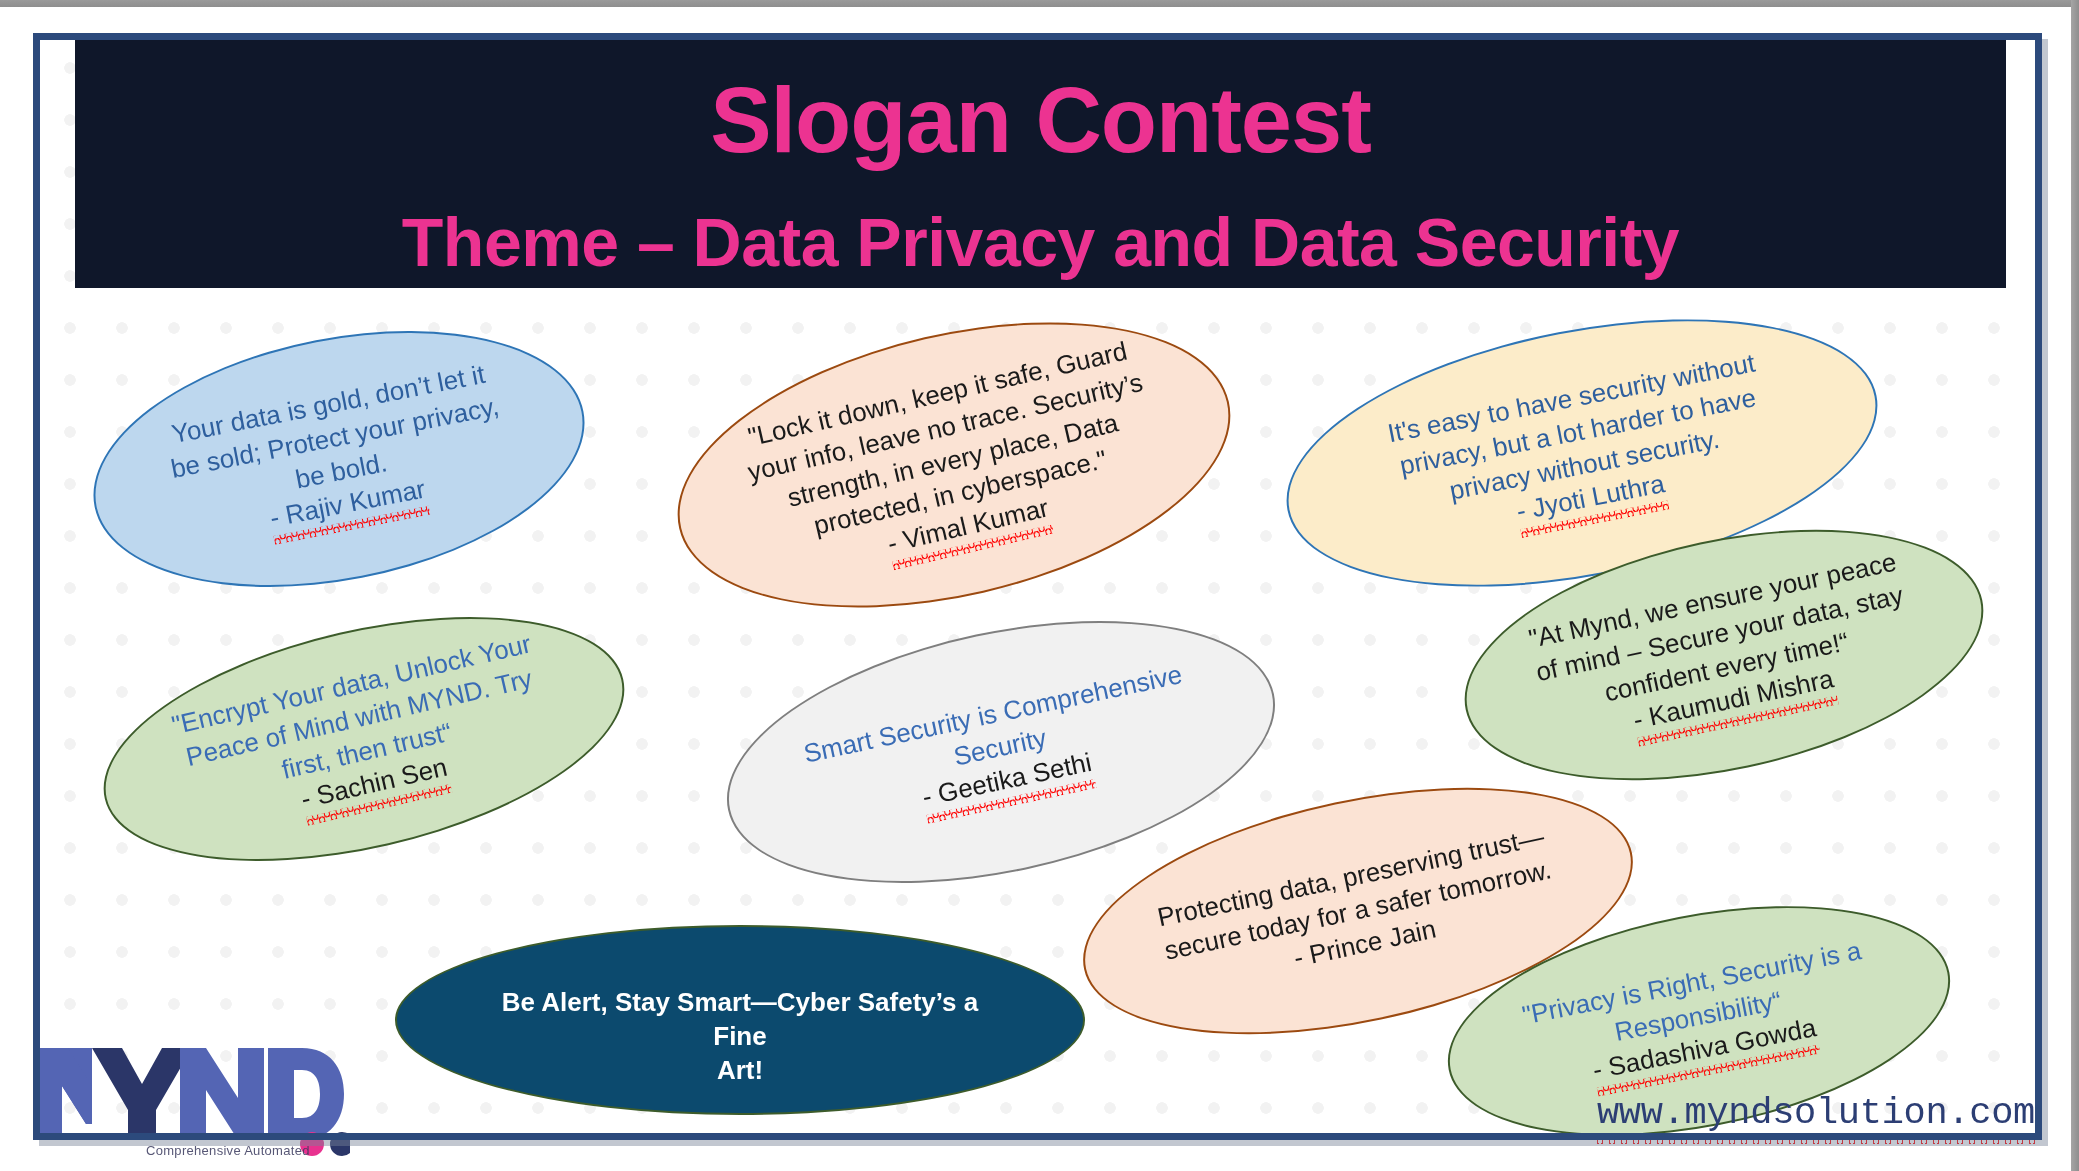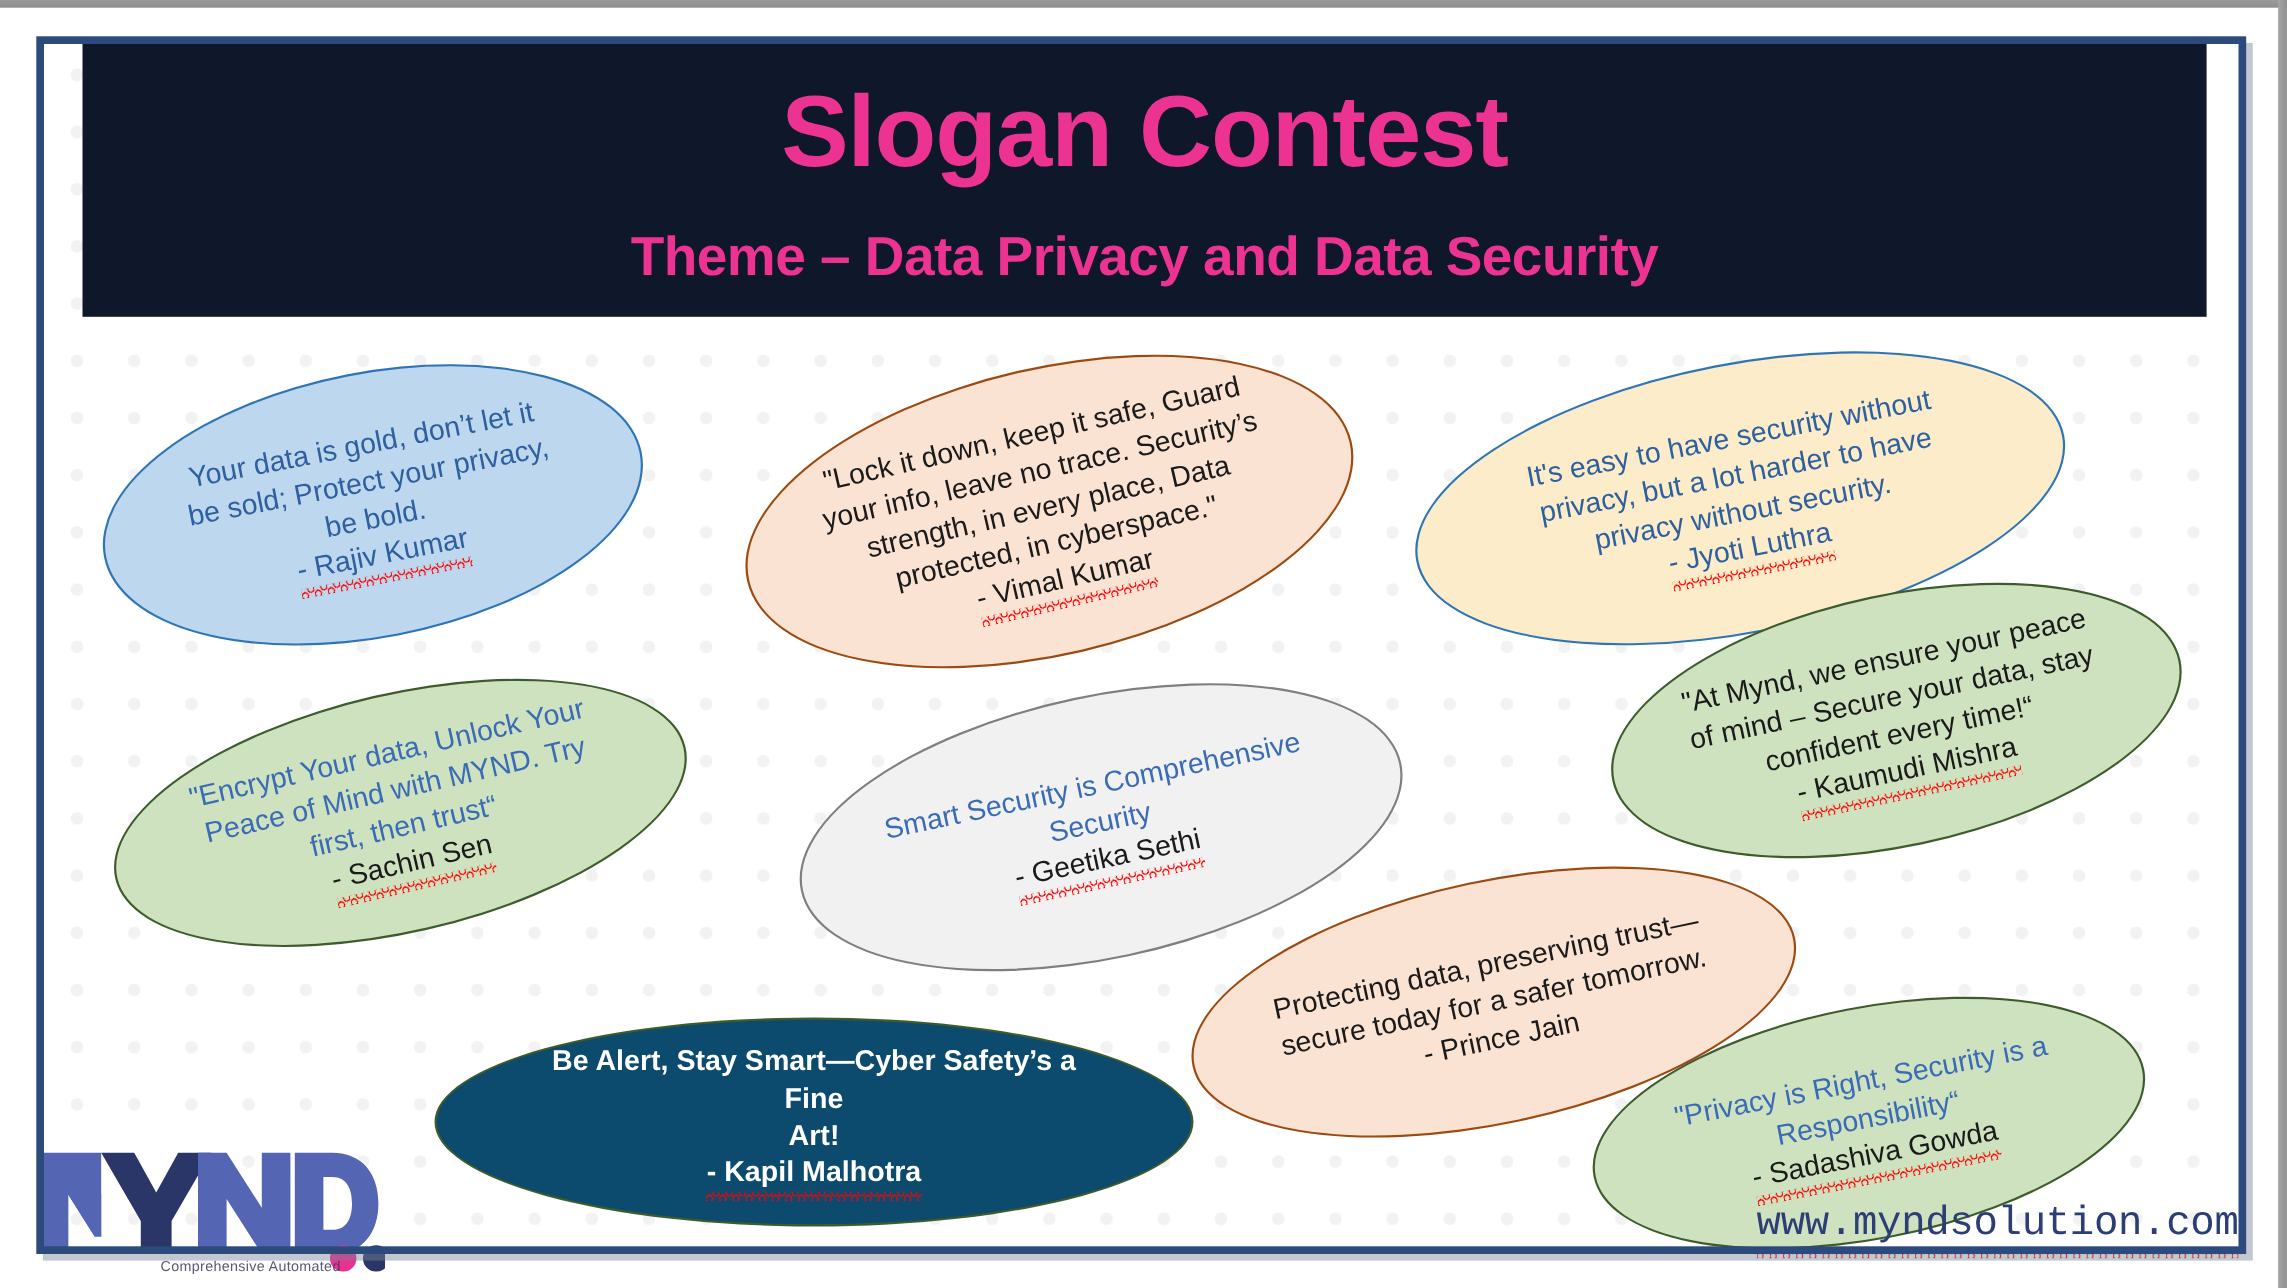--- a/index.html
+++ b/index.html
@@ -83,21 +83,21 @@
     white-space: nowrap;
   }
   #title-sub {
     position: absolute;
     left: 0; top: 168px;
     width: 1931px;
     text-align: center;
     color: #ec3391;
     font-family: "Liberation Sans", sans-serif;
     font-weight: bold;
-    font-size: 50px;
+    font-size: 68px;
     line-height: 1.0;
     letter-spacing: -0.5px;
     white-space: nowrap;
   }
 
   
   .ellipse {
     position: absolute;
     box-sizing: border-box;
     border-radius: 50%;
@@ -239,21 +239,20 @@
       <span style="color: rgb(58, 108, 181);">"Privacy is Right, Security is a
 Responsibility“</span>
       <span class="author author-alt" style="color: rgb(26, 26, 26);"><span class="sq">- Sadashiva Gowda</span></span>
     </div>
   </div>
 
   <div class="ellipse" style="left: 395px; top: 925px; width: 690px; height: 190px; background: #0c4a6e; border: 2px solid rgb(61, 92, 43); font-weight: bold;">
     <div class="ellipse-text" style="font-size:26px; padding:0 12%;">
       <span style="color: rgb(255, 255, 255);">Be Alert, Stay Smart—Cyber Safety’s a Fine
 Art!</span>
-      <span class="author" style="color: rgb(255, 255, 255);"><span class="sq">- Kapil Malhotra</span></span>
     </div>
   </div>
 
   <div id="mynd-logo">
     <svg width="320" height="122" viewBox="0 0 320 122">
 
       <path d="M8 8 L8 100 L32 100 L32 46 L56 84 L62 84 L62 8 L38 8 L38 52 Z" fill="#5465b4"></path>
       <path d="M8 8 L38 8 L62 46 L62 8 L62 8 L62 84 L56 84 L32 46 L32 100 L8 100 Z" fill="#5465b4"></path>
 
       <path d="M62 8 L92 8 L112 44 L132 8 L162 8 L126 70 L126 100 L98 100 L98 70 Z" fill="#2b3668"></path>

